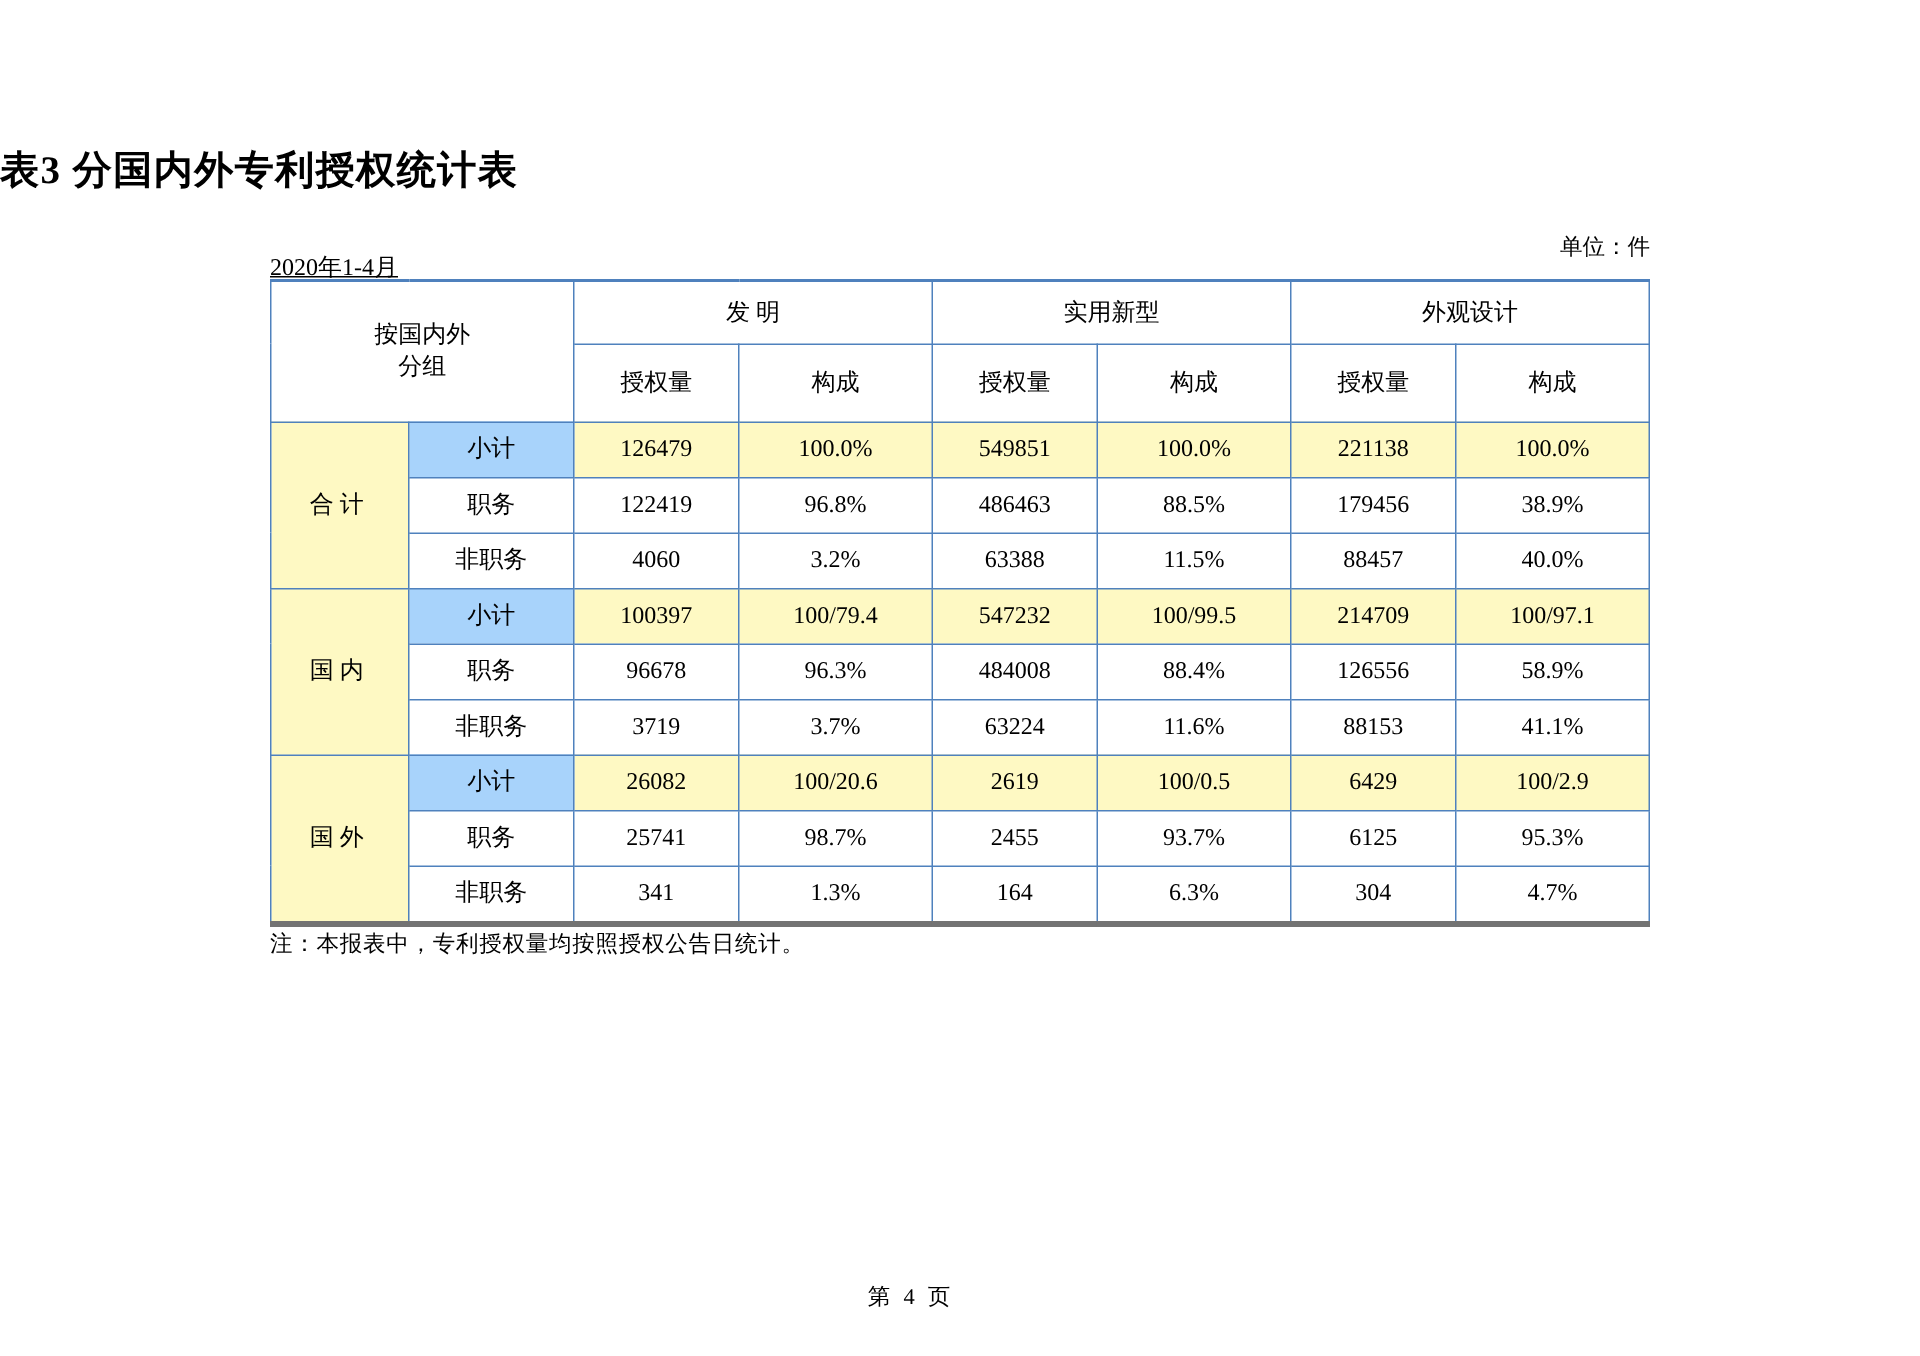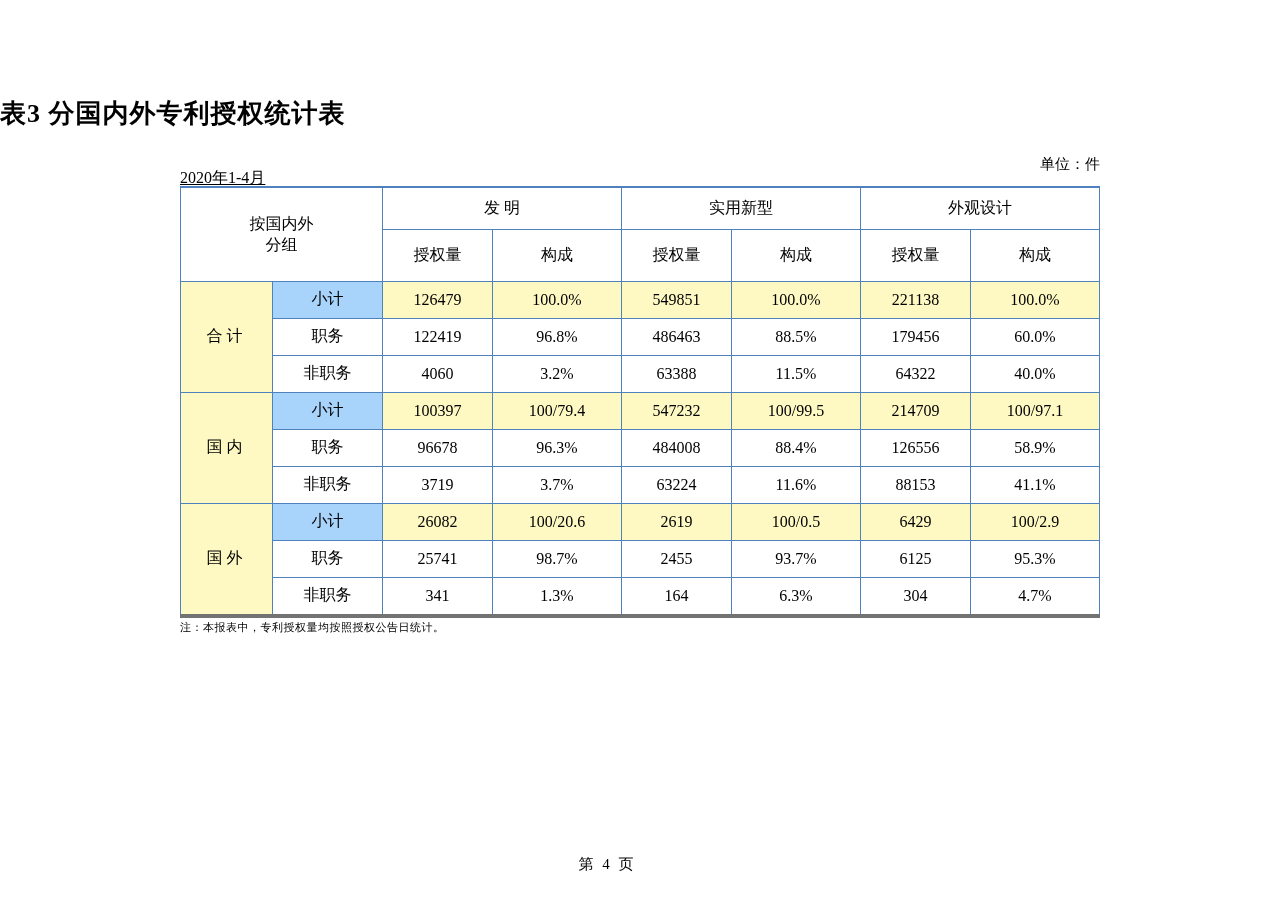--- a/index.html
+++ b/index.html
@@ -99,21 +99,21 @@
     background: #a8d3fb;
   }
   .thickTop td {
     border-top: 2px solid #4f81bd;
     margin-top: 16px;
   }
   .note {
     position: absolute;
     top: 620px;
     left: 180px;
-    font-size: 11px;
+    font-size: 15px;
     letter-spacing: 0.5px;
   }
   .footer {
     position: absolute;
     bottom: 30px;
     left: 0;
     width: 1212px;
     text-align: center;
     font-size: 15px;
   }
@@ -165,29 +165,29 @@
         <td class="num">221138</td>
         <td class="num">100.0%</td>
       </tr>
       <tr>
         <td class="rowlabel">职务</td>
         <td class="num">122419</td>
         <td class="num">96.8%</td>
         <td class="num">486463</td>
         <td class="num">88.5%</td>
         <td class="num">179456</td>
-        <td class="num">60.0%</td>
+        <td class="num">38.9%</td>
       </tr>
       <tr>
         <td class="rowlabel">非职务</td>
         <td class="num">4060</td>
         <td class="num">3.2%</td>
         <td class="num">63388</td>
         <td class="num">11.5%</td>
-        <td class="num">64322</td>
+        <td class="num">88457</td>
         <td class="num">40.0%</td>
       </tr>
 
       <tr class="subtotal thickTop">
         <td class="grouplabel" rowspan="3">国内</td>
         <td class="rowlabel">小计</td>
         <td class="num">100397</td>
         <td class="num">100/79.4</td>
         <td class="num">547232</td>
         <td class="num">100/99.5</td>

